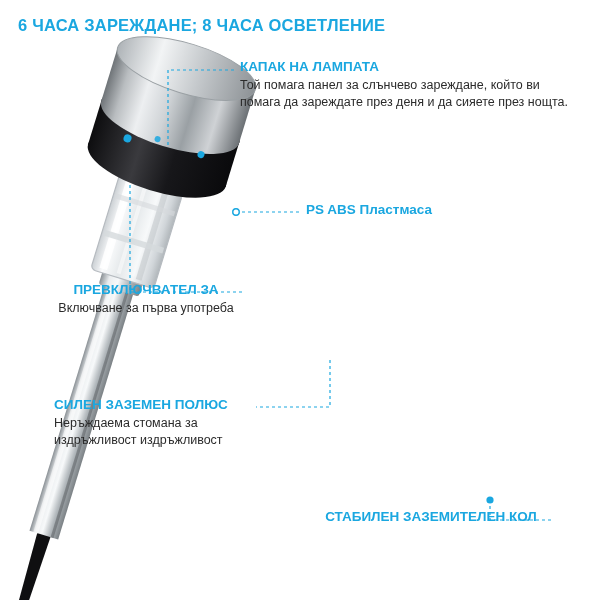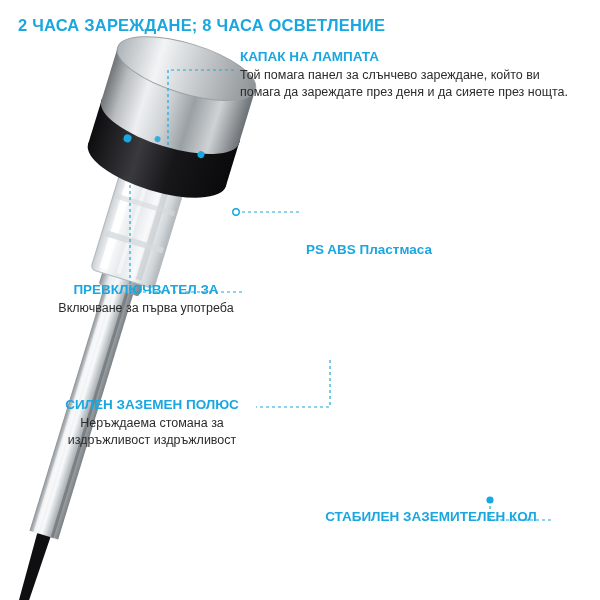--- a/index.html
+++ b/index.html
@@ -42,24 +42,24 @@
     color: #2b2b2b;
     font-size: 12.5px;
     line-height: 17px;
     margin-top: 2px;
   }
   .callout {
     position: absolute;
   }
 
   
-  #c-cap      { left: 240px; top: 48px;  width: 330px; text-align: left; }
-  #c-plastic  { left: 306px; top: 201px; width: 220px; text-align: left; margin-top: 40px; }
+  #c-cap      { left: 240px; top: 58px;  width: 330px; text-align: left; }
+  #c-plastic  { left: 306px; top: 201px; width: 220px; text-align: left; }
   #c-switch   { left: 52px;  top: 281px; width: 188px; text-align: center; }
-  #c-pole     { left: 54px;  top: 396px; width: 196px; text-align: center; }
+  #c-pole     { left: 54px;  top: 396px; width: 196px; text-align: left; }
   #c-stake    { left: 316px; top: 508px; width: 230px; text-align: center; }
 
   #c-plastic .callout-head { font-weight: bold; }
 
   
   .svg-layer {
     position: absolute;
     left: 0;
     top: 0;
     width: 600px;
@@ -72,21 +72,21 @@
     position: absolute;
     left: 0; top: 0;
     width: 600px; height: 600px;
   }
 </style>
 </head>
 <body>
 
 <div id="stage">
 
-  <div class="title">2 ЧАСА ЗАРЕЖДАНЕ; 8 ЧАСА ОСВЕТЛЕНИЕ</div>
+  <div class="title">6 ЧАСА ЗАРЕЖДАНЕ; 8 ЧАСА ОСВЕТЛЕНИЕ</div>
 
   <svg class="lamp-layer" viewBox="0 0 600 600">
     <defs>
       <linearGradient id="capMetal" x1="0" y1="0" x2="1" y2="0">
         <stop offset="0%" stop-color="#6f7478"></stop>
         <stop offset="12%" stop-color="#b9bdc0"></stop>
         <stop offset="28%" stop-color="#edeff1"></stop>
         <stop offset="45%" stop-color="#cfd3d6"></stop>
         <stop offset="62%" stop-color="#9aa0a4"></stop>
         <stop offset="80%" stop-color="#cfd2d5"></stop>

